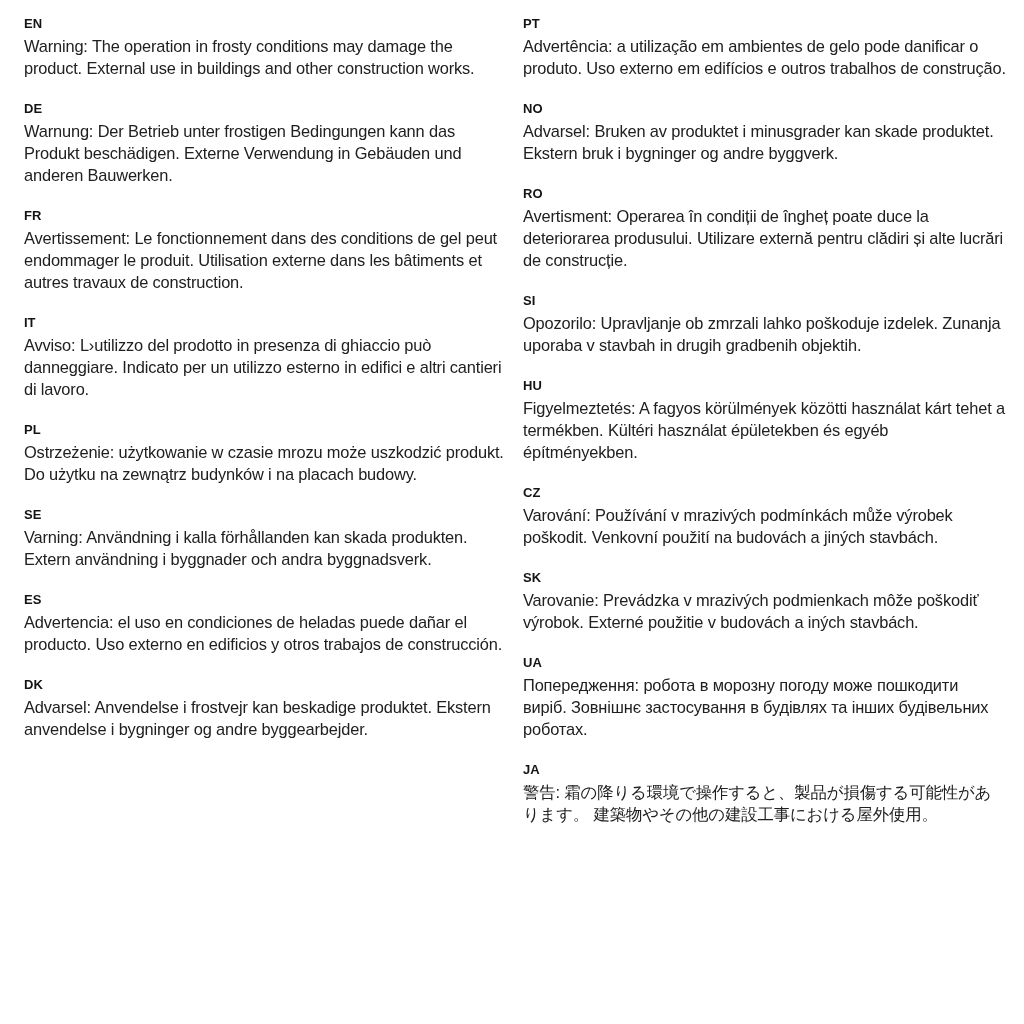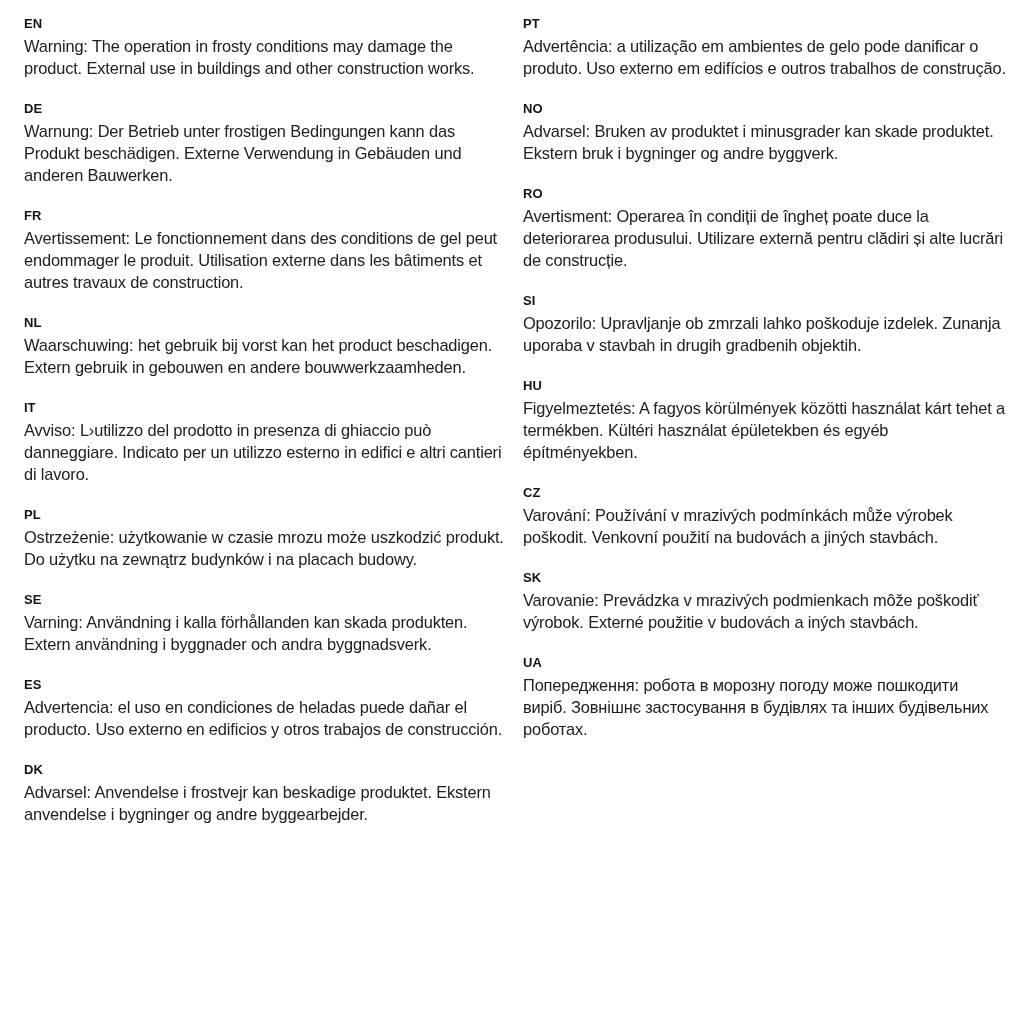--- a/index.html
+++ b/index.html
@@ -53,24 +53,20 @@
     </div>
     <div class="section">
       <div class="lang-code">DE</div>
       <div class="lang-text">Warnung: Der Betrieb unter frostigen Bedingungen kann das Produkt beschädigen. Externe Verwendung in Gebäuden und anderen Bauwerken.</div>
     </div>
     <div class="section">
       <div class="lang-code">FR</div>
       <div class="lang-text">Avertissement: Le fonctionnement dans des conditions de gel peut endommager le produit. Utilisation externe dans les bâtiments et autres travaux de construction.</div>
     </div>
     <div class="section">
-      <div class="lang-code">NL</div>
-      <div class="lang-text">Waarschuwing: het gebruik bij vorst kan het product beschadigen. Extern gebruik in gebouwen en andere bouwwerkzaamheden.</div>
-    </div>
-    <div class="section">
       <div class="lang-code">IT</div>
       <div class="lang-text">Avviso: L›utilizzo del prodotto in presenza di ghiaccio può danneggiare. Indicato per un utilizzo esterno in edifici e altri cantieri di lavoro.</div>
     </div>
     <div class="section">
       <div class="lang-code">PL</div>
       <div class="lang-text">Ostrzeżenie: użytkowanie w czasie mrozu może uszkodzić produkt. Do użytku na zewnątrz budynków i na placach budowy.</div>
     </div>
     <div class="section">
       <div class="lang-code">SE</div>
       <div class="lang-text">Varning: Användning i kalla förhållanden kan skada produkten. Extern användning i byggnader och andra byggnadsverk.</div>
@@ -111,15 +107,19 @@
       <div class="lang-text">Varování: Používání v mrazivých podmínkách může výrobek poškodit. Venkovní použití na budovách a jiných stavbách.</div>
     </div>
     <div class="section">
       <div class="lang-code">SK</div>
       <div class="lang-text">Varovanie: Prevádzka v mrazivých podmienkach môže poškodiť výrobok. Externé použitie v budovách a iných stavbách.</div>
     </div>
     <div class="section">
       <div class="lang-code">UA</div>
       <div class="lang-text">Попередження: робота в морозну погоду може пошкодити виріб. Зовнішнє застосування в будівлях та інших будівельних роботах.</div>
     </div>
+    <div class="section">
+      <div class="lang-code">JA</div>
+      <div class="lang-text">警告: 霜の降りる環境で操作すると、製品が損傷する可能性があります。 建築物やその他の建設工事における屋外使用。</div>
+    </div>
   </div>
 
 </div>
 
 </body></html>

